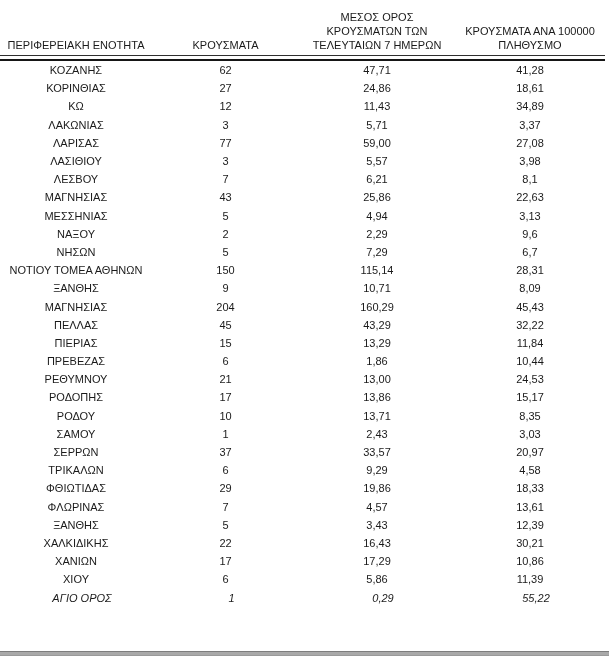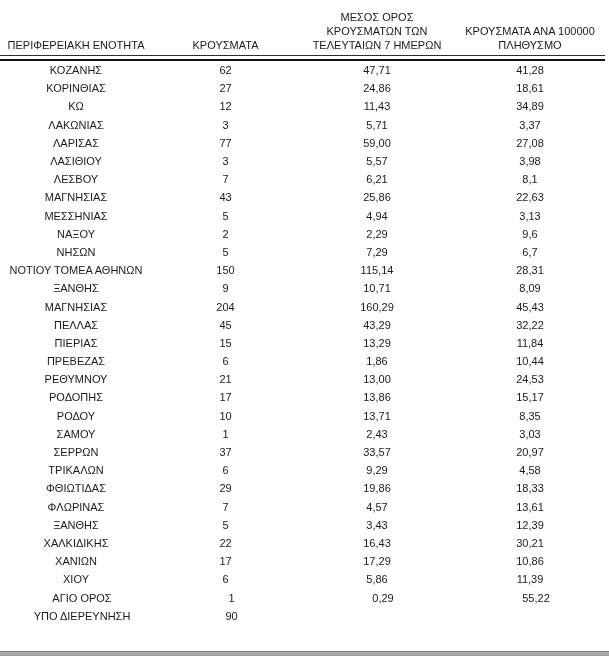--- a/index.html
+++ b/index.html
@@ -44,20 +44,21 @@
   tbody td {
     font-size: 11px;
     height: 18.2px;
     padding: 0;
     text-align: center;
     vertical-align: middle;
     white-space: nowrap;
     overflow: hidden;
   }
   tbody tr.italic td {
+    font-style: italic;
     padding-left: 12px;
   }
   .bottom-rule {
     position: absolute;
     left: 0;
     right: 0;
     top: 651px;
     height: 3px;
     border-top: 1px solid #7d7d7d;
     border-bottom: 1px solid #9a9a9a;
@@ -263,22 +264,16 @@
           <td>6</td>
           <td>5,86</td>
           <td>11,39</td>
         </tr>
         <tr class="italic">
           <td>ΑΓΙΟ ΟΡΟΣ</td>
           <td>1</td>
           <td>0,29</td>
           <td>55,22</td>
         </tr>
-        <tr class="italic">
-          <td>ΥΠΟ ΔΙΕΡΕΥΝΗΣΗ</td>
-          <td>90</td>
-          <td></td>
-          <td></td>
-        </tr>
       </tbody>
   </table>
   <div class="bottom-rule"></div>
 </div>
 
 </body></html>

